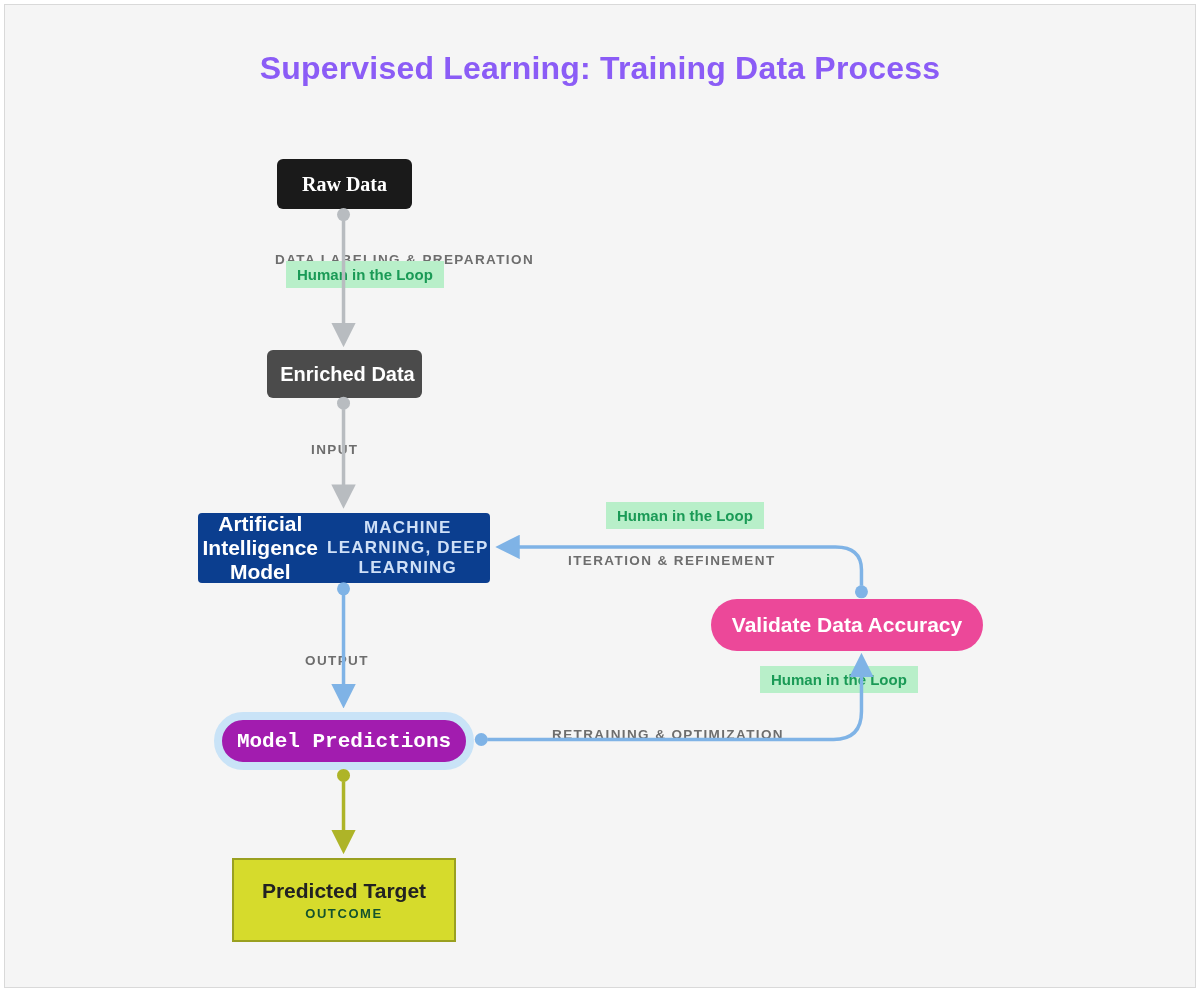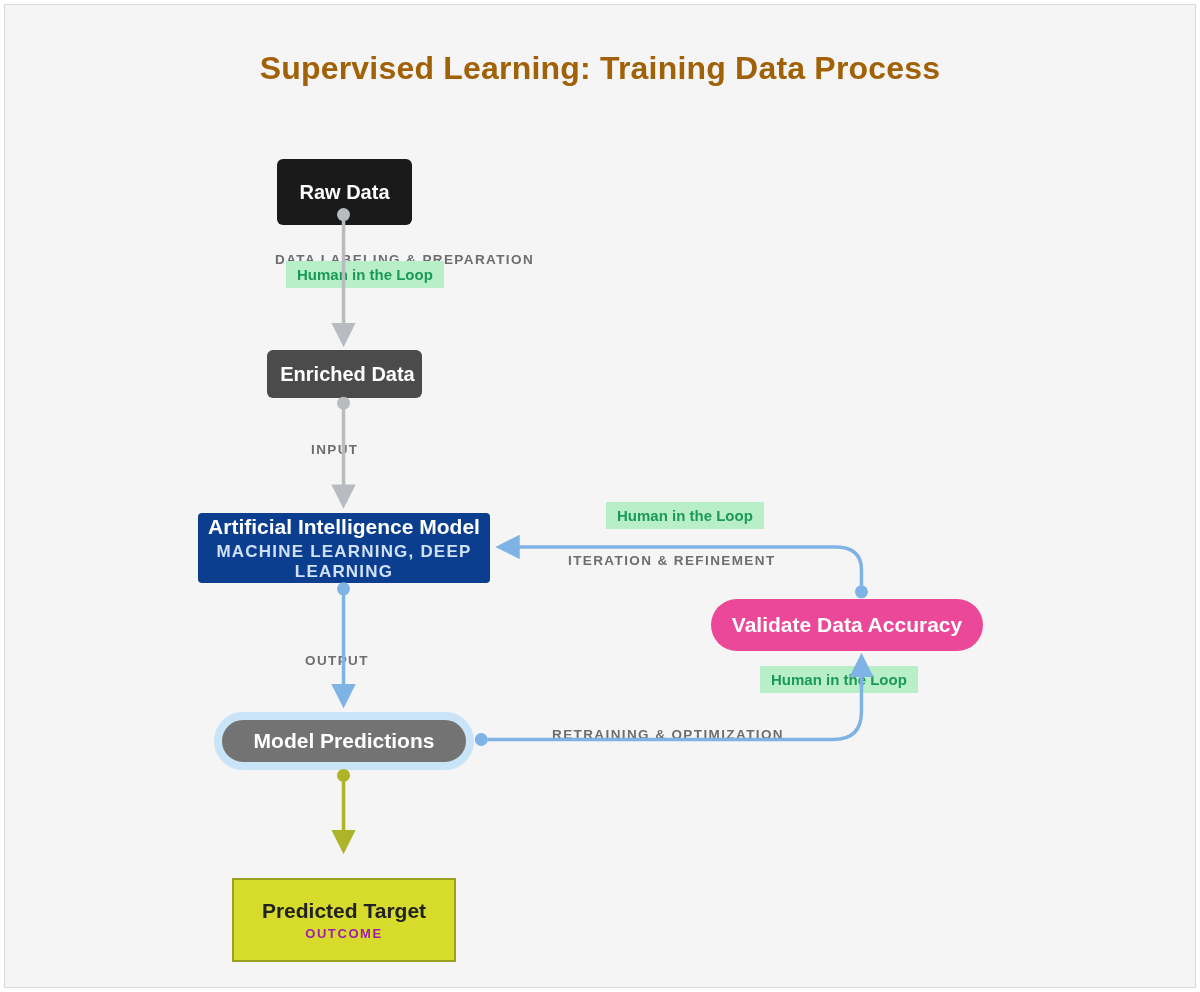--- a/index.html
+++ b/index.html
@@ -19,94 +19,93 @@
     border: 1px solid #d9d9d9;
     position: relative;
   }
   .title {
     position: absolute;
     top: 45px;
     left: 0; right: 0;
     text-align: center;
     font-size: 32px;
     font-weight: 600;
-    color: #a16207;
+    color: #8b5cf6;
     letter-spacing: 0.2px;
   }
 
   
   .node { position: absolute; text-align: center; }
 
   
   .raw {
     left: 272px; top: 154px;
-    width: 135px; height: 66px;
+    width: 135px; height: 50px;
     background: #1a1a1a;
     border-radius: 6px;
     color: #fff;
     font-size: 20px; font-weight: 600;
-    display: flex; align-items: center; justify-content: center;
+    display: flex; align-items: center; justify-content: center; font-family: Liberation Serif, serif;
   }
 
   
   .enriched {
     left: 262px; top: 345px;
     width: 155px; height: 48px;
     background: #4b4b4b;
     border-radius: 6px;
     color: #fff;
     font-size: 20px; font-weight: 600;
     display: flex; align-items: center; justify-content: center; padding-left: 6px;
   }
 
   
   .model {
     left: 193px; top: 508px;
     width: 292px; height: 70px;
     background: #0b3e8f;
     border-radius: 4px;
-    display: flex; flex-direction: column; align-items: center; justify-content: center;
+    display: flex; flex-direction: row; align-items: center; justify-content: center;
     gap: 3px;
   }
   .model .t1 { color:#fff; font-size: 21px; font-weight: 600; }
   .model .t2 { color:#cfe0f7; font-size: 17px; font-weight: 700; letter-spacing: 1.2px; }
 
   
   .predictions {
     left: 209px; top: 707px;
     width: 260px; height: 58px;
-    background: #737373;
+    background: #a21caf;
     border: 8px solid #c9e3f7;
     border-radius: 34px;
     display: flex; align-items: center; justify-content: center;
-    color: #fff; font-size: 21px; font-weight: 600;
+    color: #fff; font-size: 21px; font-weight: 600; font-family: Liberation Mono, monospace;
   }
 
   
   .validate {
     left: 706px; top: 594px;
     width: 272px; height: 52px;
     background: #ec4899;
     border-radius: 30px;
     display: flex; align-items: center; justify-content: center;
     color: #fff; font-size: 21px; font-weight: 600;
   }
 
   
   .target {
     left: 227px; top: 853px;
     width: 224px; height: 84px;
     background: #d6db2c;
     border: 2px solid #9aa020;
     display: flex; flex-direction: column; align-items: center; justify-content: center;
     gap: 3px;
-    margin-top: 20px;
   }
   .target .t1 { color:#222; font-size: 21px; font-weight: 700; }
-  .target .t2 { color:#a21caf; font-size: 13px; font-weight: 700; letter-spacing: 1.6px; }
+  .target .t2 { color:#14532d; font-size: 13px; font-weight: 700; letter-spacing: 1.6px; }
 
   
   .edge-text {
     position: absolute;
     color: #6d6d6d;
     font-size: 13.5px;
     font-weight: 700;
     letter-spacing: 1.4px;
     margin-top: 12px;
   }

